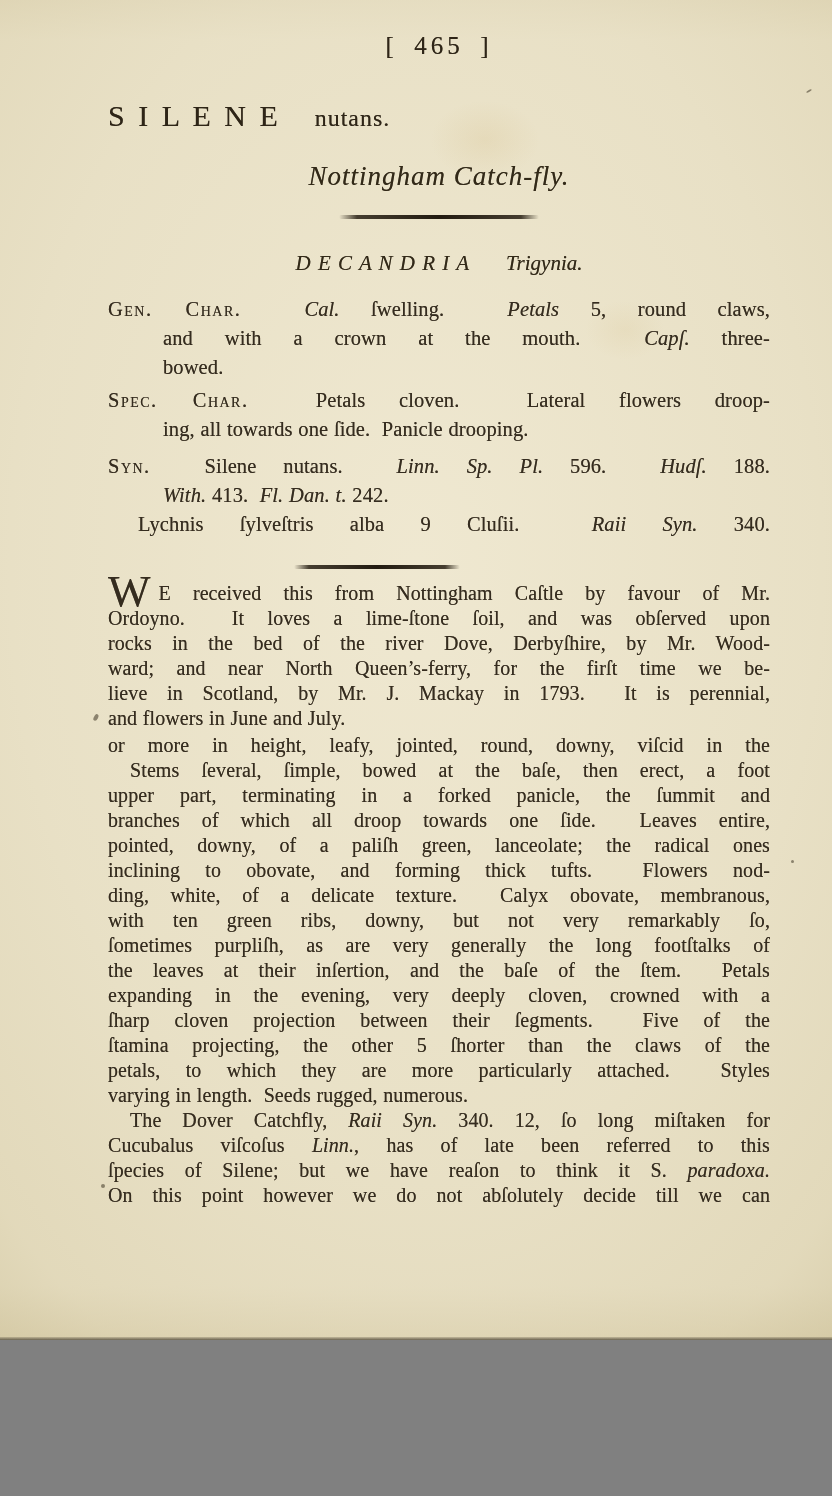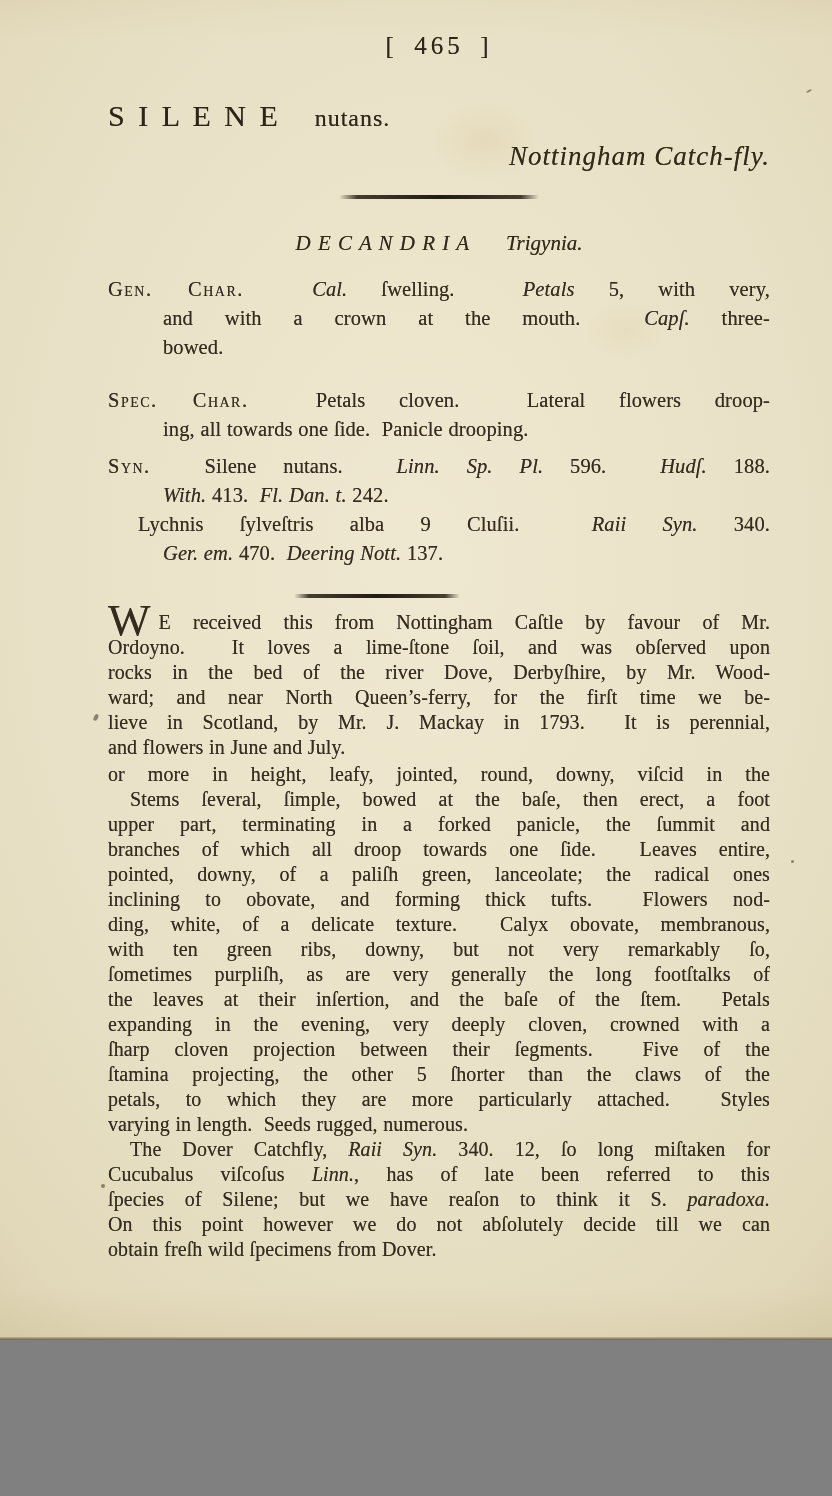--- a/index.html
+++ b/index.html
@@ -32,21 +32,22 @@
     color: #2e2517;
   }
   .title-line {
     margin-top: 36px;
     line-height: 36px;
     color: #2e2517;
   }
   .genus { font-size: 30px; letter-spacing: 3px; }
   .species { font-size: 24px; margin-left: 34px; letter-spacing: 1px; }
   .common-name {
-    text-align: right;
+    margin-top: 20px;
+    text-align: center;
     font-style: italic;
     font-size: 27px;
     line-height: 34px;
     letter-spacing: 1px;
     color: #322918;
   }
   .rule {
     height: 4px;
     border-radius: 2px;
     background: linear-gradient(90deg, rgba(40,32,20,0) 0%, rgba(40,32,20,0.85) 9%, #221b10 50%, rgba(40,32,20,0.85) 91%, rgba(40,32,20,0) 100%);
@@ -62,21 +63,21 @@
     color: #322918;
   }
   .taxonomy .class-name { letter-spacing: 1px; }
   .taxonomy .order-name { margin-left: 36px; }
 
   
   .para { position: relative; }
   .synopsis-block .line { font-size: 20.5px; line-height: 29px; }
   .body-block .line     { font-size: 20px;   line-height: 25px; }
   .para-gen-char  { margin-top: 18px; }
-  .para-spec-char { margin-top: 24px; }
+  .para-spec-char { margin-top: 4px; }
   .para-synonymy-1 { margin-top: 8px; }
   .para-synonymy-2 { margin-top: 0; font-size: 21px; }
   .para-body-1 { margin-top: 10px; }
   .para-body-2 { margin-top: 2px; }
   .para-body-3 { margin-top: 0; }
 
   .line { letter-spacing: 0.1px; word-spacing: 0.5px; }
   .line.jl { text-align: justify; text-align-last: justify; -moz-text-align-last: justify; }
   .ind-p { padding-left: 22px; }  
   .ind-q { padding-left: 30px; }  
@@ -127,35 +128,34 @@
     <div class="common-name">Nottingham Catch-fly.</div>
 
     <div class="rule rule-top"></div>
 
     <div class="taxonomy">
       <span class="class-name">D E C A N D R I A</span><span class="order-name">Trigynia.</span>
     </div>
 
     <div class="synopsis-block">
       <div class="para para-gen-char">
-          <div class="line ind-0 jl"><span class="seg-sc">Gen. Char.</span><span class="seg-n">&nbsp; </span><span class="seg-i">Cal.</span><span class="seg-n"> ſwelling.&nbsp; </span><span class="seg-i">Petals</span><span class="seg-n"> 5, with very,</span></div>
+          <div class="line ind-0 jl"><span class="seg-sc">Gen. Char.</span><span class="seg-n">&nbsp; </span><span class="seg-i">Cal.</span><span class="seg-n"> ſwelling.&nbsp; </span><span class="seg-i">Petals</span><span class="seg-n"> 5, round claws,</span></div>
           <div class="line ind-h jl"><span class="seg-n">and with a crown at the mouth.&nbsp; </span><span class="seg-i">Capſ.</span><span class="seg-n"> three-</span></div>
           <div class="line ind-h"><span class="seg-n">bowed.</span></div>
         </div>
       <div class="para para-spec-char">
           <div class="line ind-0 jl"><span class="seg-sc">Spec. Char.</span><span class="seg-n">&nbsp; Petals cloven.&nbsp; Lateral flowers droop-</span></div>
           <div class="line ind-h"><span class="seg-n">ing, all towards one ſide.&nbsp; Panicle drooping.</span></div>
         </div>
       <div class="para para-synonymy-1">
           <div class="line ind-0 jl"><span class="seg-sc">Syn.</span><span class="seg-n">&nbsp; Silene nutans.&nbsp; </span><span class="seg-i">Linn. Sp. Pl.</span><span class="seg-n"> 596.&nbsp; </span><span class="seg-i">Hudſ.</span><span class="seg-n"> 188.</span></div>
           <div class="line ind-h"><span class="seg-i">With.</span><span class="seg-n"> 413.&nbsp; </span><span class="seg-i">Fl. Dan. t.</span><span class="seg-n"> 242.</span></div>
         </div>
       <div class="para para-synonymy-2">
           <div class="line ind-q jl"><span class="seg-n">Lychnis ſylveſtris alba 9 Cluſii.&nbsp; </span><span class="seg-i">Raii Syn.</span><span class="seg-n"> 340.</span></div>
-          <div class="line ind-h"><span class="seg-i">Ger. em.</span><span class="seg-n"> 470.&nbsp; </span><span class="seg-i">Deering Nott.</span><span class="seg-n"> 137.</span></div>
         </div>
     </div>
 
     <div class="rule rule-mid"></div>
 
     <div class="body-block">
       <div class="para para-body-1">
           <div class="line ind-0 jl"><span class="seg-w">W</span><span class="seg-n">E received this from Nottingham Caſtle by favour of Mr.</span></div>
           <div class="line ind-0 jl"><span class="seg-n">Ordoyno.&nbsp; It loves a lime-ſtone ſoil, and was obſerved upon</span></div>
           <div class="line ind-0 jl"><span class="seg-n">rocks in the bed of the river Dove, Derbyſhire, by Mr. Wood-</span></div>
@@ -178,20 +178,19 @@
           <div class="line ind-0 jl"><span class="seg-n">ſharp cloven projection between their ſegments.&nbsp; Five of the</span></div>
           <div class="line ind-0 jl"><span class="seg-n">ſtamina projecting, the other 5 ſhorter than the claws of the</span></div>
           <div class="line ind-0 jl"><span class="seg-n">petals, to which they are more particularly attached.&nbsp; Styles</span></div>
           <div class="line ind-0"><span class="seg-n">varying in length.&nbsp; Seeds rugged, numerous.</span></div>
         </div>
       <div class="para para-body-3">
           <div class="line ind-p jl"><span class="seg-n">The Dover Catchfly, </span><span class="seg-i">Raii Syn.</span><span class="seg-n"> 340. 12, ſo long miſtaken for</span></div>
           <div class="line ind-0 jl"><span class="seg-n">Cucubalus viſcoſus </span><span class="seg-i">Linn.</span><span class="seg-n">, has of late been referred to this</span></div>
           <div class="line ind-0 jl"><span class="seg-n">ſpecies of Silene; but we have reaſon to think it S. </span><span class="seg-i">paradoxa.</span></div>
           <div class="line ind-0 jl"><span class="seg-n">On this point however we do not abſolutely decide till we can</span></div>
-          <div class="line ind-0"><span class="seg-n">obtain freſh wild ſpecimens from Dover.</span></div>
         </div>
     </div>
 
   </div>
 
   <div class="bottom-edge"></div>
 </div>
 
 </body></html>

